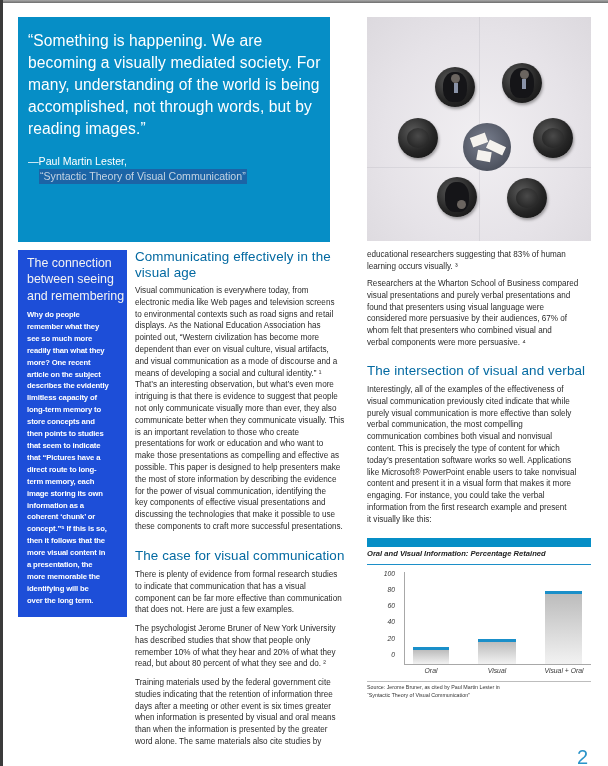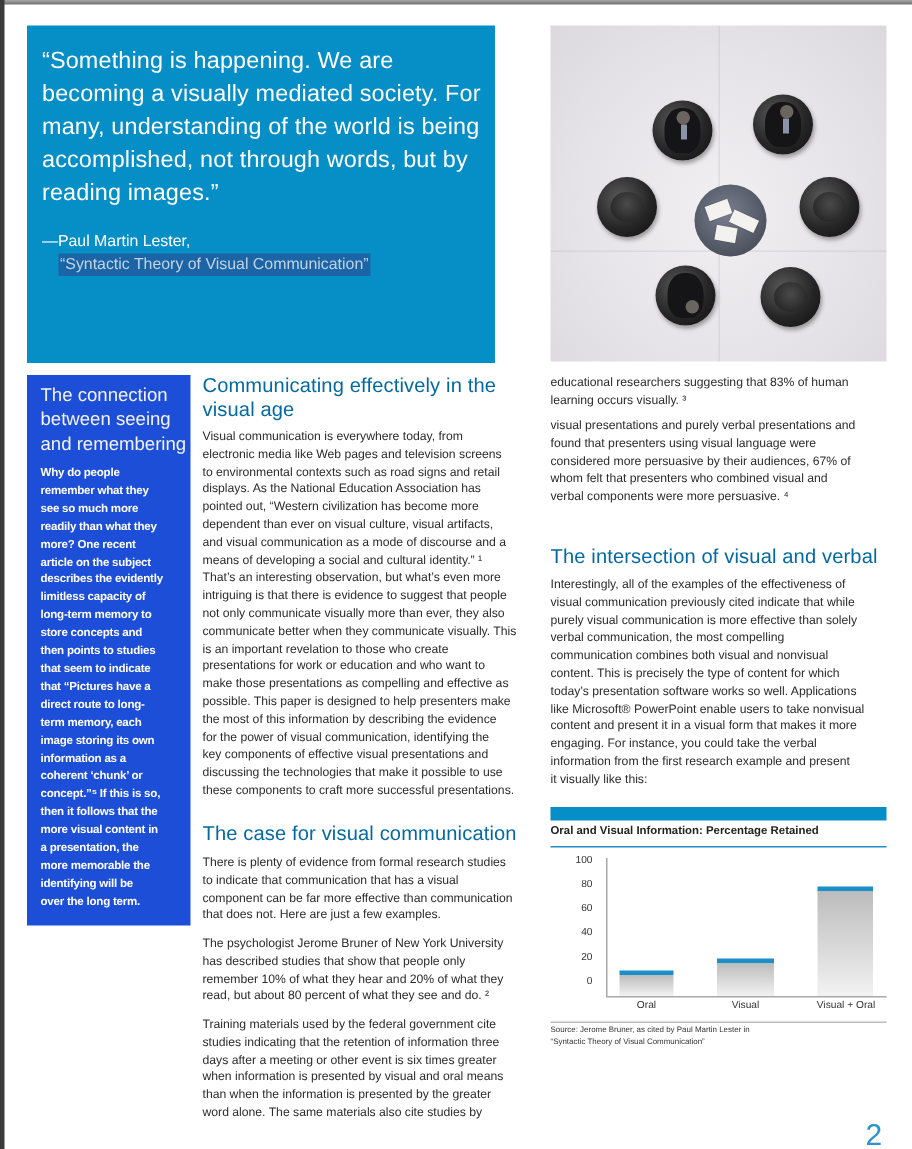--- a/index.html
+++ b/index.html
@@ -38,21 +38,21 @@
   
   .sidebar { left:18px; top:250px; width:109px; height:367px; background:#1d4ed8; }
   .sidebar-heading { left:9px; top:5px; font-size:12.4px; line-height:16.4px; color:#f3f3f3; }
   .sidebar-body { left:9px; top:59px; font-size:7.7px; line-height:11.9px; color:#ffffff; font-weight:bold; letter-spacing:-0.15px; }
 
   
   .h-col { font-size:13.4px; line-height:16px; color:#0369a1; letter-spacing:0.1px; }
   .p-col { font-size:8.15px; line-height:11.8px; color:#2b2b2b; }
 
   
-  .chart { left:367px; top:538px; width:224px; height:135px; }
+  .chart { left:367px; top:538px; width:224px; height:135px;font-style:italic; }
   .chart-band { left:0; top:0; width:224px; height:9px; background:#068ec6; }
   .chart-title { left:0; top:11px; font-size:7.6px; font-weight:bold; color:#222; white-space:nowrap; }
   .chart-rule { left:0; top:26px; width:224px; height:1px; background:#1c8fc8; }
   .y-axis { left:37px; top:34px; width:1px; height:92px; background:#a8a8a8; }
   .x-axis { left:37px; top:126px; width:187px; height:1px; background:#a8a8a8; }
   .ytick { position:absolute; left:0; width:28px; text-align:right; font-size:6.8px; line-height:8px; color:#333; }
   .bar { position:absolute; background:linear-gradient(#bcbcbc, #f2f2f2); border-top:3px solid #1a8fc9; box-sizing:border-box; }
   .xcat { position:absolute; top:129px; font-size:6.8px; color:#333; text-align:center; white-space:nowrap; }
 
   .source-rule { left:367px; top:681px; width:224px; height:1px; background:#bdbdbd; }
@@ -164,21 +164,21 @@
   <span class="ln">and visual communication as a mode of discourse and a</span>
   <span class="ln">means of developing a social and cultural identity.” ¹</span>
   <span class="ln">That’s an interesting observation, but what’s even more</span>
   <span class="ln">intriguing is that there is evidence to suggest that people</span>
   <span class="ln">not only communicate visually more than ever, they also</span>
   <span class="ln">communicate better when they communicate visually. This</span>
   <span class="ln">is an important revelation to those who create</span>
   <span class="ln">presentations for work or education and who want to</span>
   <span class="ln">make those presentations as compelling and effective as</span>
   <span class="ln">possible. This paper is designed to help presenters make</span>
-  <span class="ln">the most of this information by describing the evidence</span>
+  <span class="ln">the most of store information by describing the evidence</span>
   <span class="ln">for the power of visual communication, identifying the</span>
   <span class="ln">key components of effective visual presentations and</span>
   <span class="ln">discussing the technologies that make it possible to use</span>
   <span class="ln">these components to craft more successful presentations.</span>
 </div>
 <div class="abs h-col" style="left:135px;top:548px;">
   <span class="ln">The case for visual communication</span>
 </div>
 <div class="abs p-col" style="left:135px;top:569px;">
   <span class="ln">There is plenty of evidence from formal research studies</span>
@@ -199,20 +199,21 @@
   <span class="ln">when information is presented by visual and oral means</span>
   <span class="ln">than when the information is presented by the greater</span>
   <span class="ln">word alone. The same materials also cite studies by</span>
 </div>
 
 <div class="abs p-col" style="left:367px;top:249px;">
   <span class="ln">educational researchers suggesting that 83% of human</span>
   <span class="ln">learning occurs visually. ³</span>
 </div>
 <div class="abs p-col" style="left:367px;top:278px;">
+  <span class="ln">Researchers at the Wharton School of Business compared</span>
   <span class="ln">visual presentations and purely verbal presentations and</span>
   <span class="ln">found that presenters using visual language were</span>
   <span class="ln">considered more persuasive by their audiences, 67% of</span>
   <span class="ln">whom felt that presenters who combined visual and</span>
   <span class="ln">verbal components were more persuasive. ⁴</span>
 </div>
 <div class="abs h-col" style="left:367px;top:363px;">
   <span class="ln">The intersection of visual and verbal</span>
 </div>
 <div class="abs p-col" style="left:367px;top:384px;">

